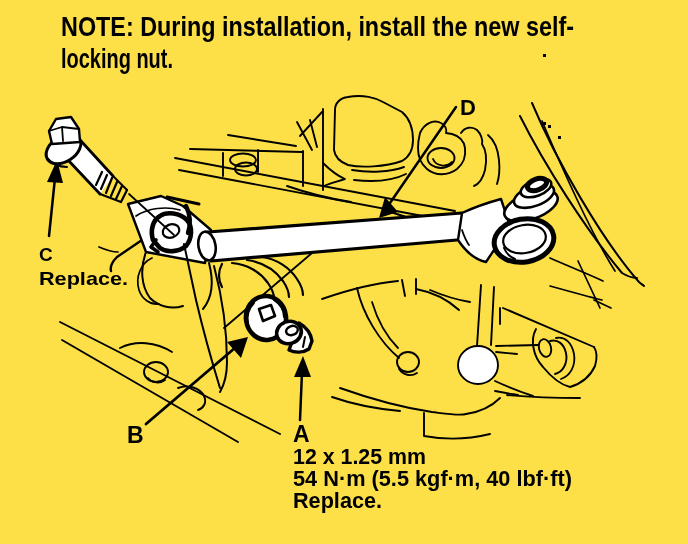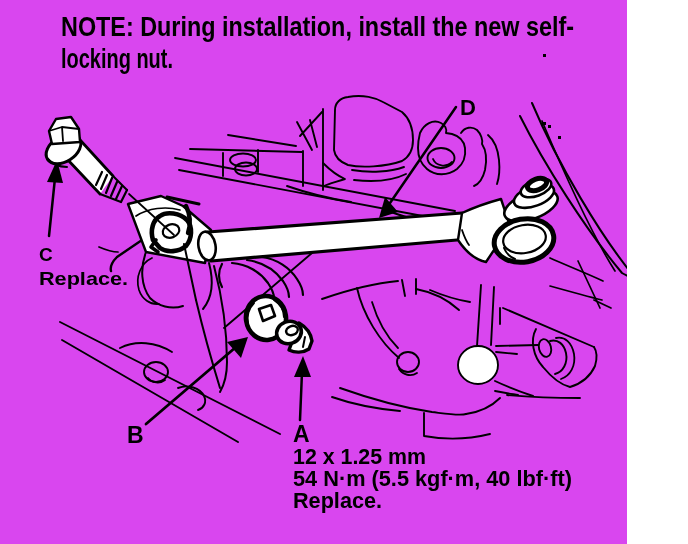--- a/index.html
+++ b/index.html
@@ -1,16 +1,16 @@
 <!DOCTYPE html>
 <html><head>
 <meta charset="utf-8">
 <style>
 html,body{margin:0;padding:0;background:#fff;}
-#page{position:relative;width:627px;height:544px;background:#d946ef;overflow:hidden;
+#page{position:relative;width:688px;height:544px;background:#fde047;overflow:hidden;
   font-family:"Liberation Sans", sans-serif;}
 </style>
 </head>
 <body>
 <div id="page">
 <svg width="688" height="544" viewBox="0 0 688 544" fill="none" stroke="#000" stroke-width="2" stroke-linecap="round" stroke-linejoin="round">
 
 <g fill="#000" stroke="none" font-family="Liberation Sans, sans-serif" font-weight="bold">
   <text x="61" y="36" font-size="27" textLength="513" lengthAdjust="spacingAndGlyphs">NOTE: During installation, install the new self-</text>
   <text x="61" y="68" font-size="27" textLength="112" lengthAdjust="spacingAndGlyphs">locking nut.</text>

